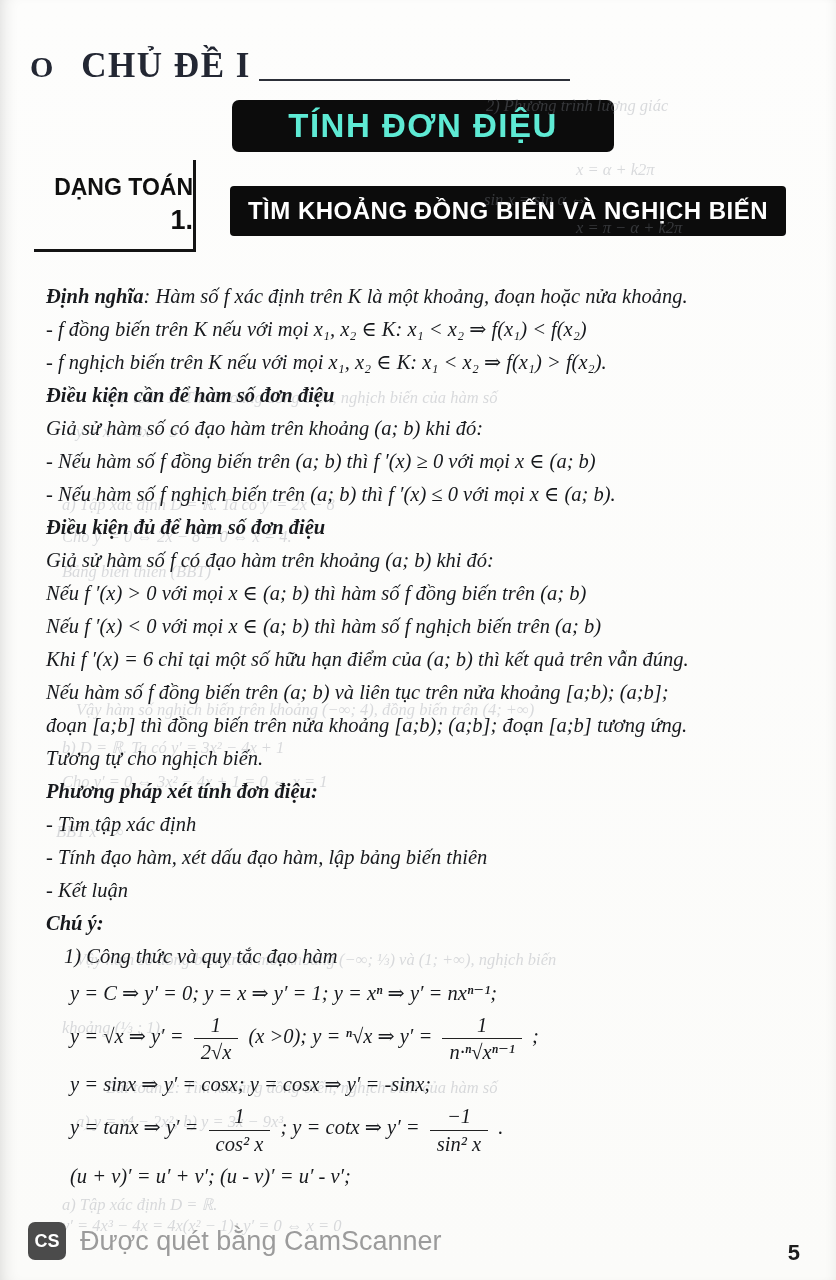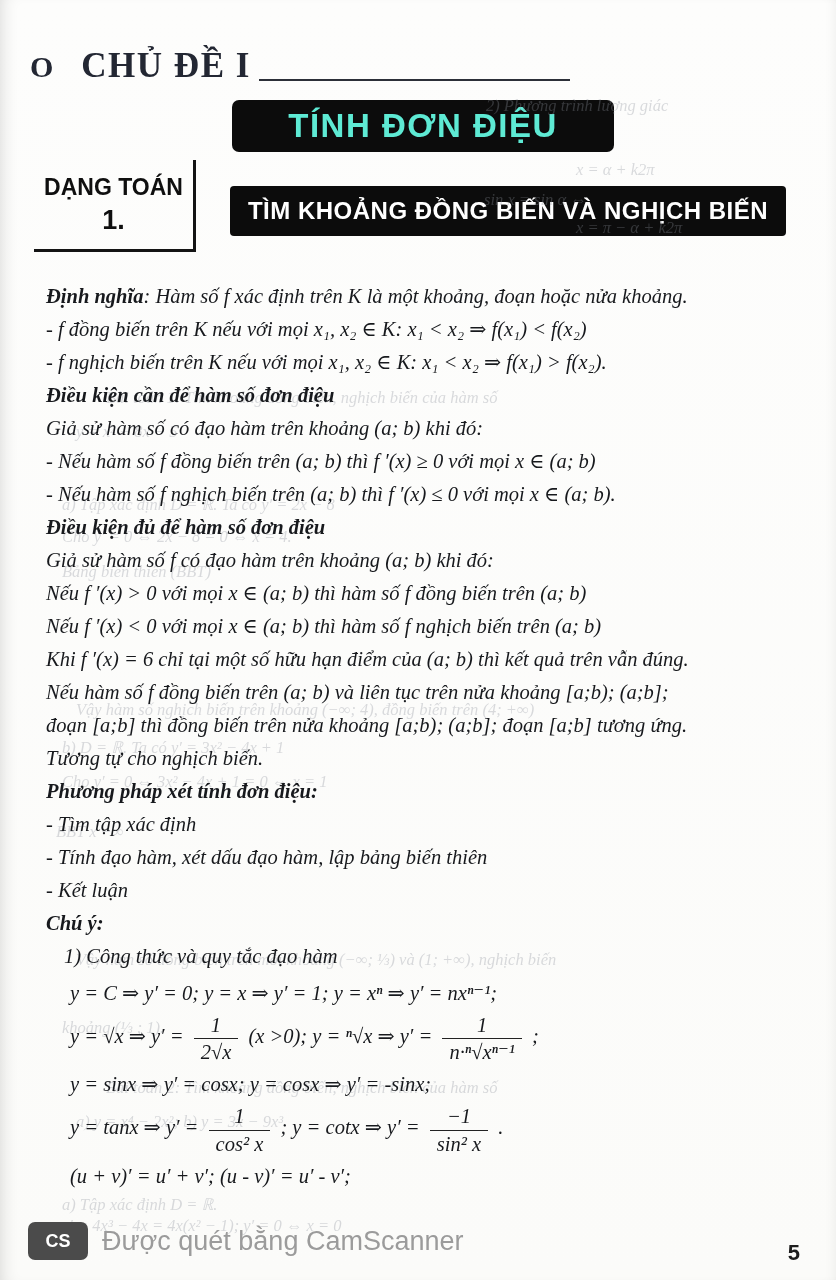--- a/index.html
+++ b/index.html
@@ -21,21 +21,21 @@
   .title-banner span{color:#5eead4;font-family:"Liberation Sans","DejaVu Sans",sans-serif;
                      font-weight:bold;font-size:33px;letter-spacing:1.5px;}
   .section-banner{position:absolute;left:230px;top:186px;width:556px;height:50px;background:#0c0c0c;
                   border-radius:4px;display:flex;align-items:center;justify-content:center;}
   .section-banner span{color:#ffffff;font-family:"Liberation Sans","DejaVu Sans",sans-serif;
                        font-weight:bold;font-size:24px;letter-spacing:.5px;}
 
   
   .dang-box{position:absolute;left:34px;top:160px;width:162px;height:92px;
             border-right:3.5px solid #141414;border-bottom:3.5px solid #141414;
-            display:flex;flex-direction:column;align-items:center;justify-content:center;gap:4px;}
+            display:flex;flex-direction:column;align-items:flex-end;justify-content:center;gap:4px;}
   .dang-line1{font-family:"Liberation Sans","DejaVu Sans",sans-serif;font-weight:bold;font-size:23px;color:#0f0f0f;}
   .dang-line2{font-family:"Liberation Sans","DejaVu Sans",sans-serif;font-weight:bold;font-size:27px;color:#0f0f0f;}
 
   
   .body{position:absolute;left:40px;top:280px;width:760px;color:#17191d;font-style:italic;
         font-size:20.5px;z-index:2;}
   .para{line-height:33px;text-indent:6px;}
   .para .bold{font-weight:bold;}
   .para.head{font-weight:bold;}
   .para.ind{padding-left:18px;}
@@ -44,21 +44,21 @@
   .frac .num{display:block;padding:0 7px 1px;border-bottom:1.6px solid #222;line-height:1.18;}
   .frac .den{display:block;padding:1px 7px 0;line-height:1.18;}
 
   
   .ghost-layer{position:absolute;inset:0;z-index:1;pointer-events:none;margin-left:16px;}
   .ghost{position:absolute;color:#8d929c;opacity:.32;font-style:italic;font-size:16.5px;
          white-space:nowrap;filter:blur(.4px);}
 
   
   .scanbar{position:absolute;left:28px;top:1222px;display:flex;align-items:center;gap:14px;z-index:3;}
-  .cs-logo{width:60px;height:38px;background:#4b4b4b;border-radius:7px;display:flex;align-items:center;
+  .cs-logo{width:38px;height:38px;background:#4b4b4b;border-radius:7px;display:flex;align-items:center;
            justify-content:center;color:#fff;font-family:"Liberation Sans","DejaVu Sans",sans-serif;
            font-weight:bold;font-size:18px;}
   .scan-text{color:#9b9b9b;font-family:"Liberation Sans","DejaVu Sans",sans-serif;font-size:27px;}
   .page-num{position:absolute;right:36px;top:1240px;color:#1d1d1d;font-weight:bold;font-size:22px;
             font-family:"Liberation Sans","DejaVu Sans",sans-serif;z-index:4;}
 </style>
 </head>
 <body>
 
 <div class="page">

